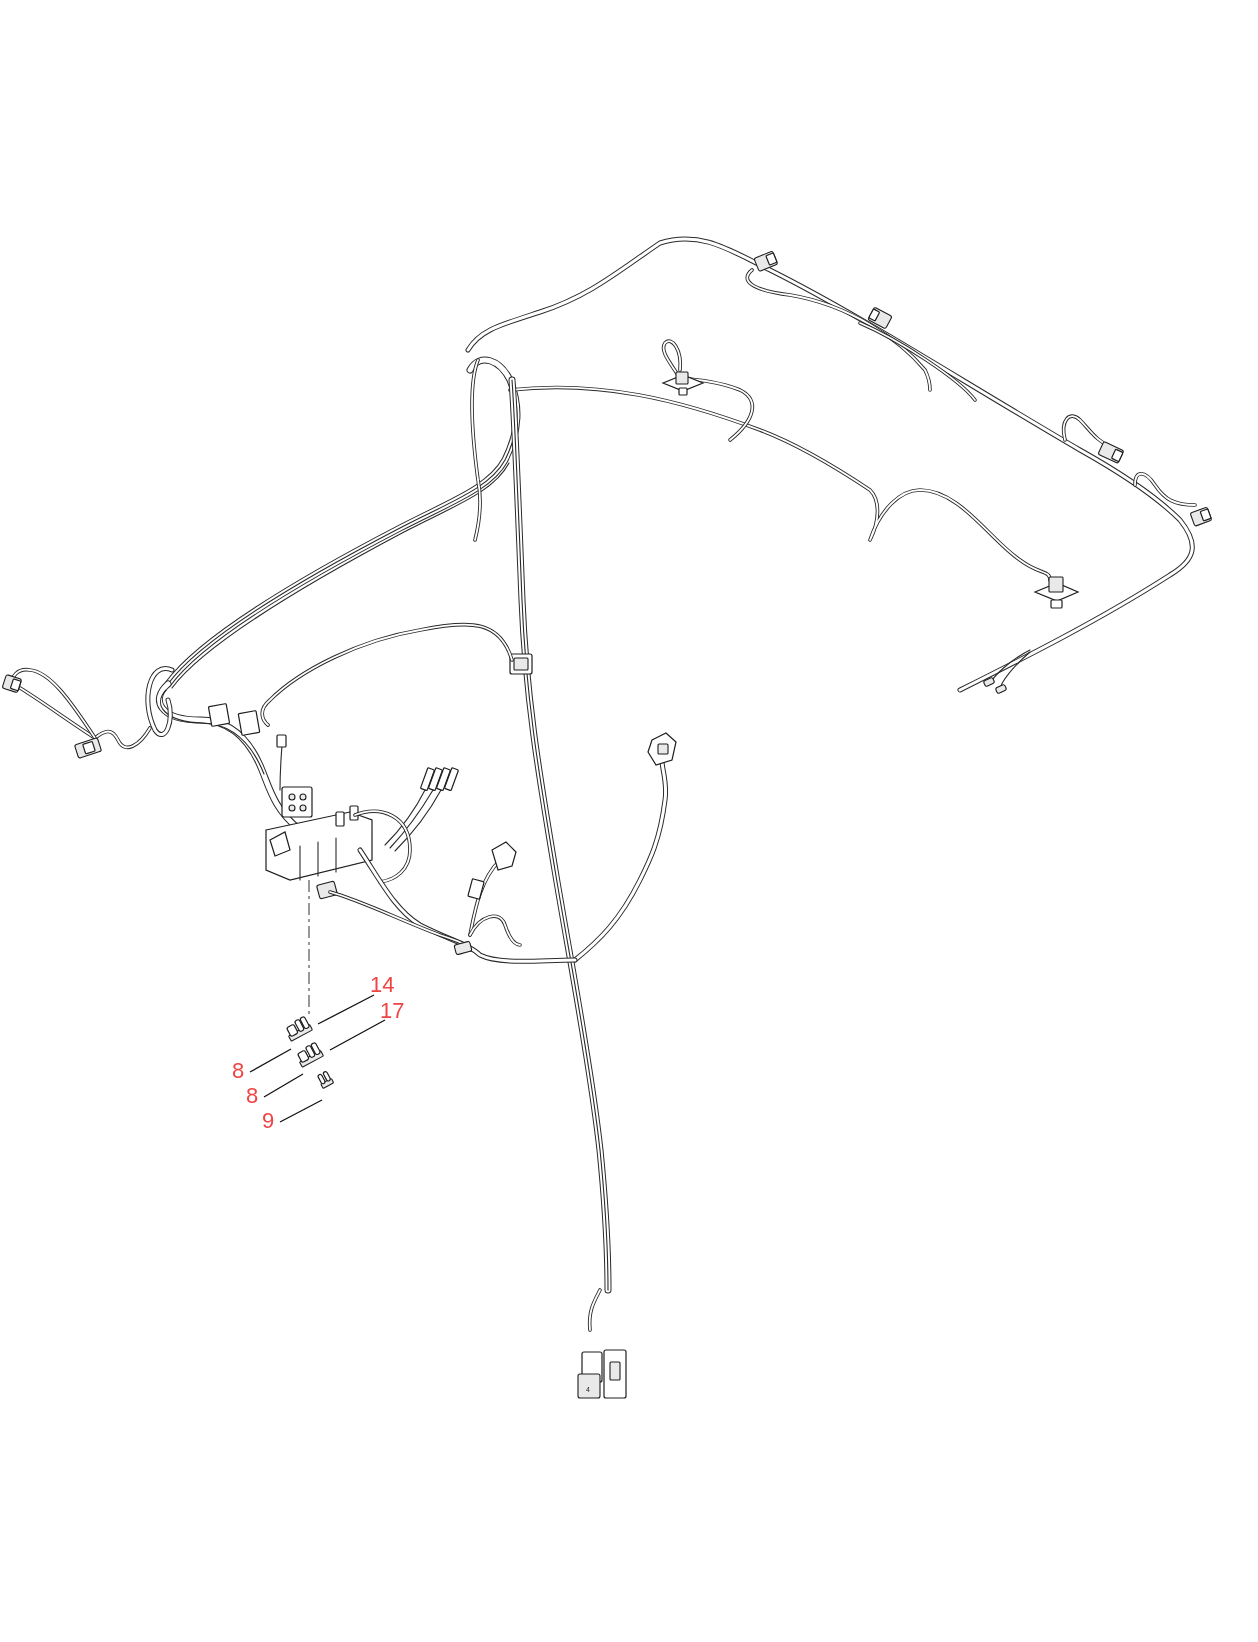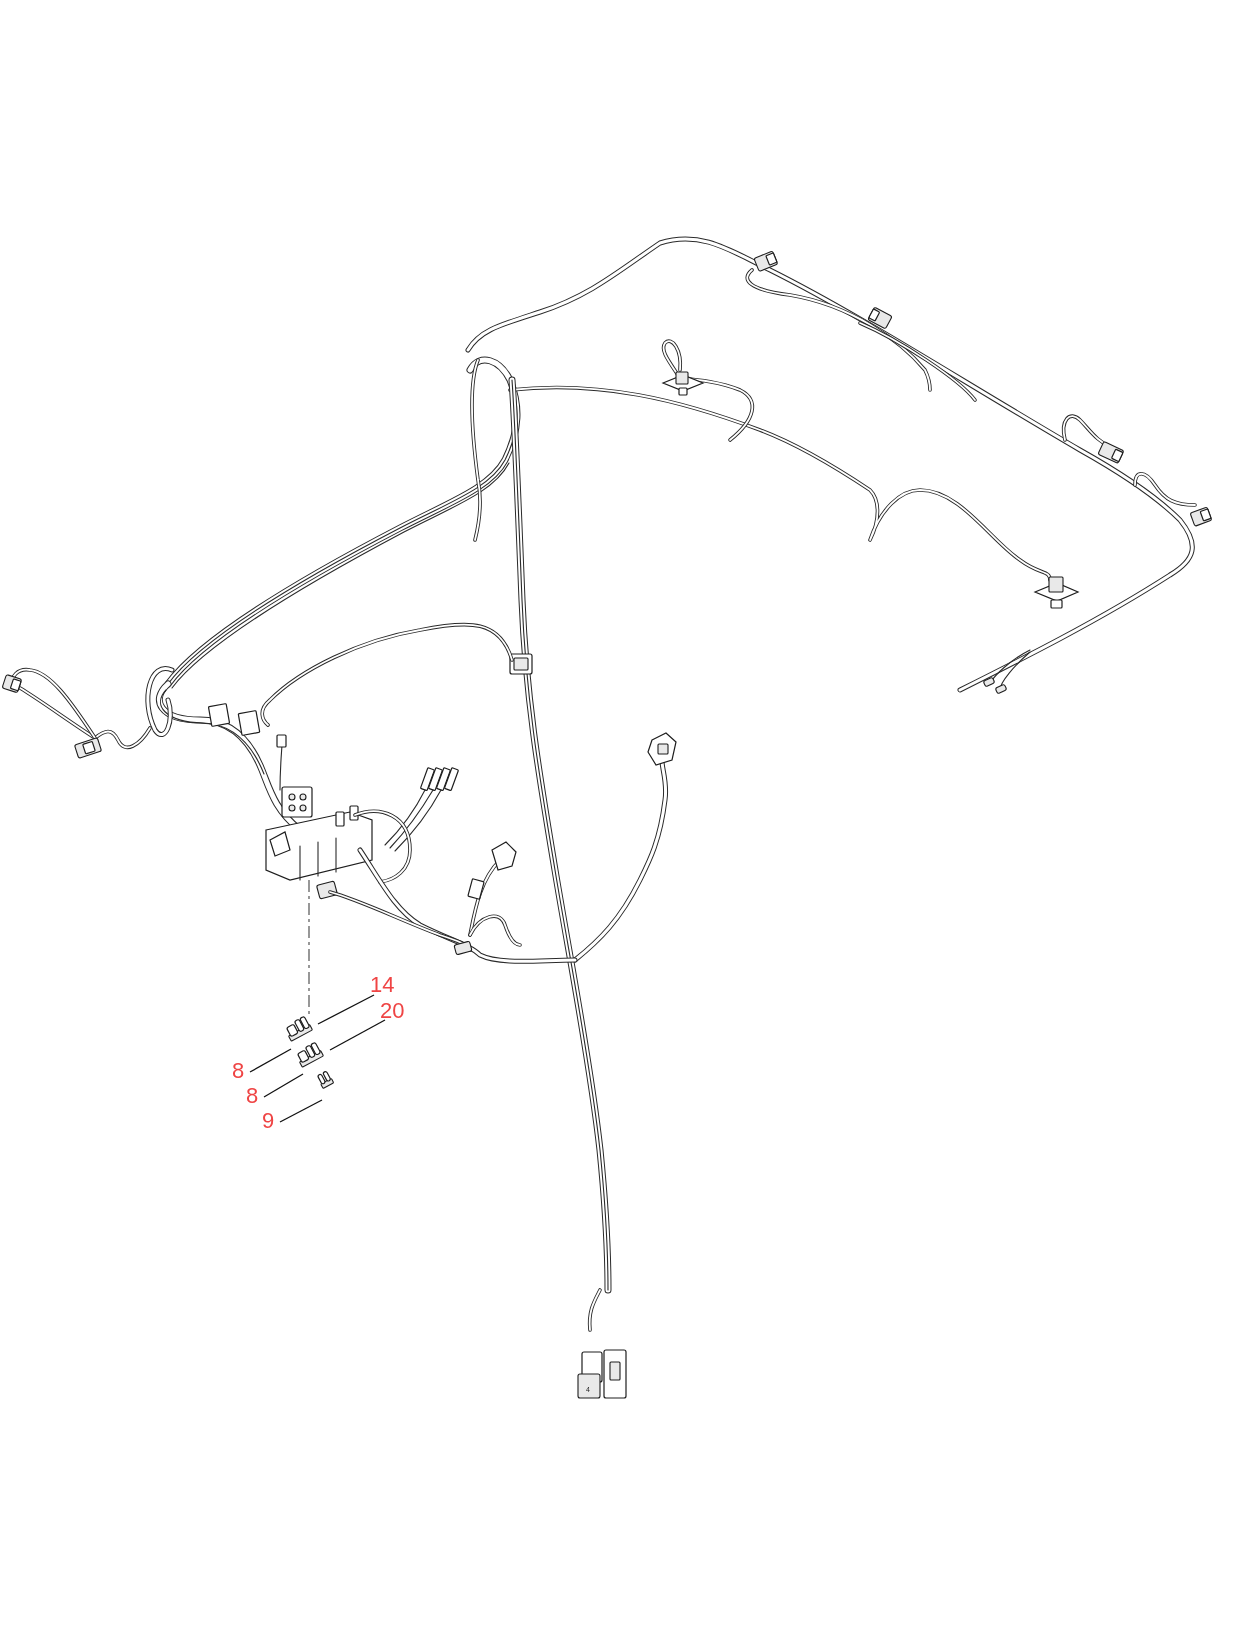--- a/index.html
+++ b/index.html
@@ -228,16 +228,16 @@
   <g>
     <line class="leader" x1="318" y1="1024" x2="374" y2="995"></line>
     <line class="leader" x1="330" y1="1050" x2="385" y2="1020"></line>
     <line class="leader" x1="250" y1="1072" x2="291" y2="1049"></line>
     <line class="leader" x1="264" y1="1097" x2="303" y2="1074"></line>
     <line class="leader" x1="280" y1="1122" x2="322" y2="1100"></line>
   </g>
 </svg>
 
 <div class="callout" style="left:370px; top:974px;">14</div>
-<div class="callout" style="left:380px; top:1000px;">20</div>
+<div class="callout" style="left:380px; top:1000px;">17</div>
 <div class="callout" style="left:232px; top:1060px;">8</div>
 <div class="callout" style="left:246px; top:1085px;">8</div>
 <div class="callout" style="left:262px; top:1110px;">9</div>
 
 </body></html>

